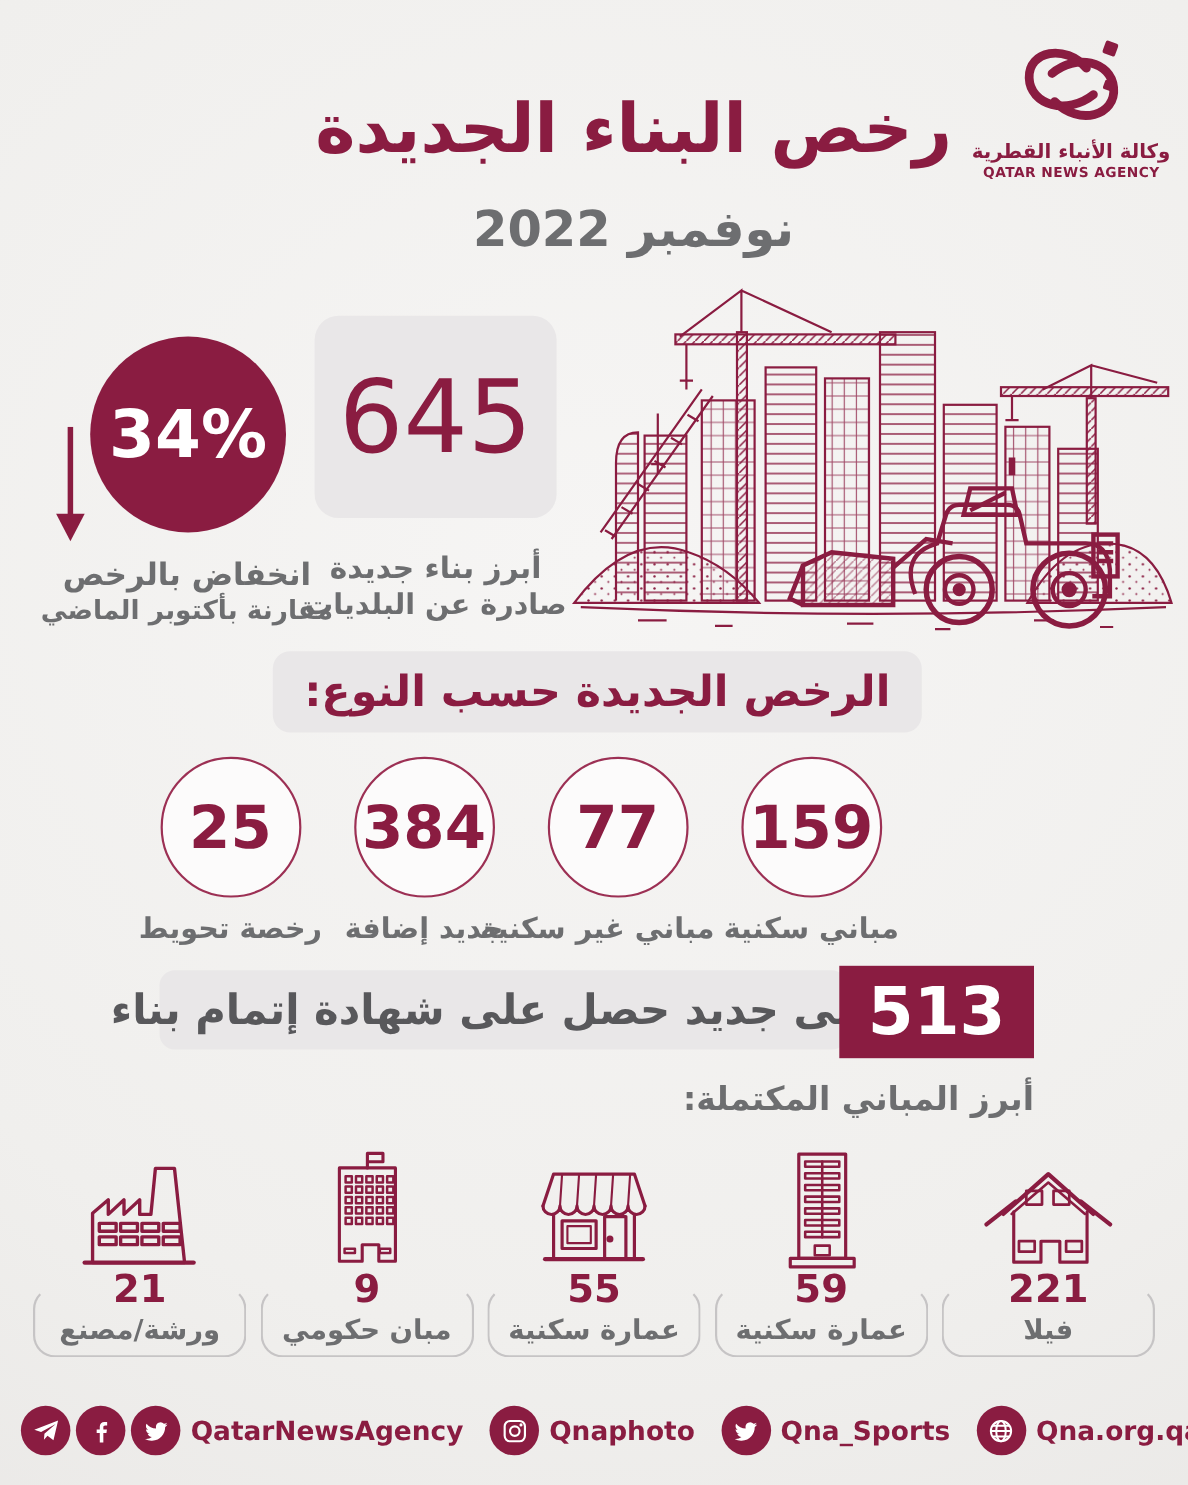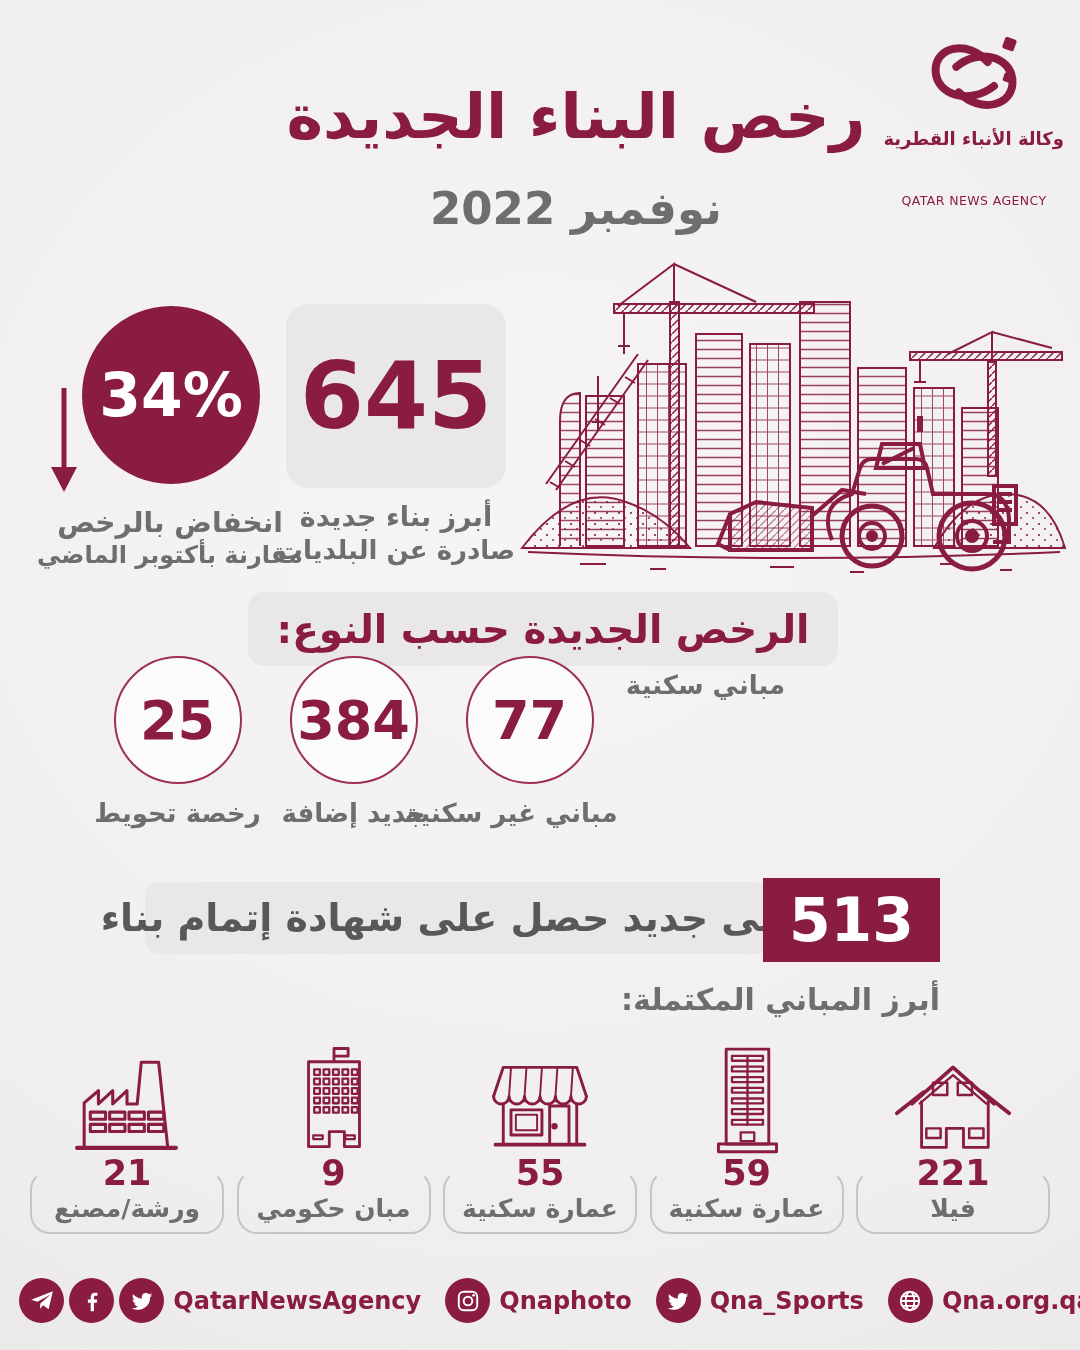--- a/index.html
+++ b/index.html
@@ -15,40 +15,40 @@
     font-family:"DejaVu Sans", sans-serif;
   }
   .abs{position:absolute;}
   .nowrap{white-space:nowrap;padding-left:36px;}
 
   
   .title{top:80px;left:0;width:100%;text-align:center;font-size:62px;font-weight:bold;color:var(--maroon);direction:rtl;}
   .subtitle{top:182px;left:0;width:100%;text-align:center;font-size:45px;font-weight:bold;color:var(--gray);direction:rtl;}
   .logo{top:32px;right:16px;width:180px;text-align:center;}
   .logo-ar{font-size:18px;font-weight:bold;color:var(--maroon);direction:rtl;white-space:nowrap;}
-  .logo-en{font-size:12.5px;font-weight:normal;color:var(--maroon);letter-spacing:.4px;white-space:nowrap;margin-top:44px;}
+  .logo-en{font-size:12.5px;font-weight:bold;color:var(--maroon);letter-spacing:.4px;white-space:nowrap;}
 
   
   .arrow-wrap{left:48px;top:388px;}
   .pct-circle{left:82px;top:306px;width:178px;height:178px;border-radius:50%;background:var(--maroon);
     display:flex;align-items:center;justify-content:center;color:#fff;font-size:60px;font-weight:bold;}
   .pct-caption{left:5px;top:506px;width:330px;text-align:center;font-weight:bold;color:var(--gray);direction:rtl;}
   .pct-caption .l1{font-size:28px;line-height:1.2;}
   .pct-caption .l2{font-size:24px;line-height:1.3;}
-  .total-box{left:286px;top:304px;width:220px;height:184px;background:var(--panel);border-radius:22px;
-    display:flex;align-items:center;justify-content:center;font-size:92px;font-weight:bold;color:var(--maroon);}
+  .total-box{left:286px;top:287px;width:220px;height:184px;background:var(--panel);border-radius:22px;
+    display:flex;align-items:center;justify-content:center;font-size:92px;font-weight:normal;color:var(--maroon);}
   .total-caption{left:256px;top:500px;width:280px;text-align:center;font-weight:bold;color:var(--gray);direction:rtl;}
   .total-caption .l1{font-size:27px;line-height:1.25;}
   .total-caption .l2{font-size:26px;line-height:1.3;}
   .construction{left:520px;top:246px;width:548px;height:332px;}
 
   
   .type-banner{left:248px;top:592px;width:590px;height:74px;background:var(--panel);border-radius:16px;
     display:flex;align-items:center;justify-content:center;font-size:39px;font-weight:bold;color:var(--maroon);direction:rtl;white-space:nowrap;}
-  .type-row{left:0;top:656px;width:883px;display:flex;justify-content:center;gap:0;}
+  .type-row{left:0;top:688px;width:883px;display:flex;justify-content:center;gap:0;padding-left:32px;}
   .type-item{width:176px;text-align:center;}
   .type-circle{width:124px;height:124px;margin:0 auto;border:2px solid #9c3054;border-radius:50%;background:#fcfbfb;
     display:flex;align-items:center;justify-content:center;font-size:54px;font-weight:bold;color:var(--maroon);}
   .type-label{margin-top:14px;font-size:26px;font-weight:bold;color:var(--gray);direction:rtl;white-space:nowrap;}
 
   
   .comp-bar{left:145px;top:882px;width:625px;height:72px;background:var(--panel);border-radius:14px;
     display:flex;align-items:center;justify-content:center;font-size:38px;font-weight:bold;color:#58585b;direction:rtl;white-space:nowrap;}
   .comp-value{left:763px;top:878px;width:177px;height:84px;background:var(--maroon);
     display:flex;align-items:center;justify-content:center;color:#fff;font-size:60px;font-weight:bold;}
@@ -200,20 +200,23 @@
       </div>
       <div class="type-label">جديد إضافة</div>
     </div>
     <div class="type-item">
       <div class="type-circle">
         <span>77</span>
       </div>
       <div class="type-label">مباني غير سكنية</div>
     </div>
     <div class="type-item">
+      <div class="type-circle">
+        <span>159</span>
+      </div>
       <div class="type-label">مباني سكنية</div>
     </div>
   </div>
 
   <div class="abs comp-bar">مبنى جديد حصل على شهادة إتمام بناء</div>
   <div class="abs comp-value">
     <span>513</span>
   </div>
 
   <div class="abs completed-title">أبرز المباني المكتملة:</div>

